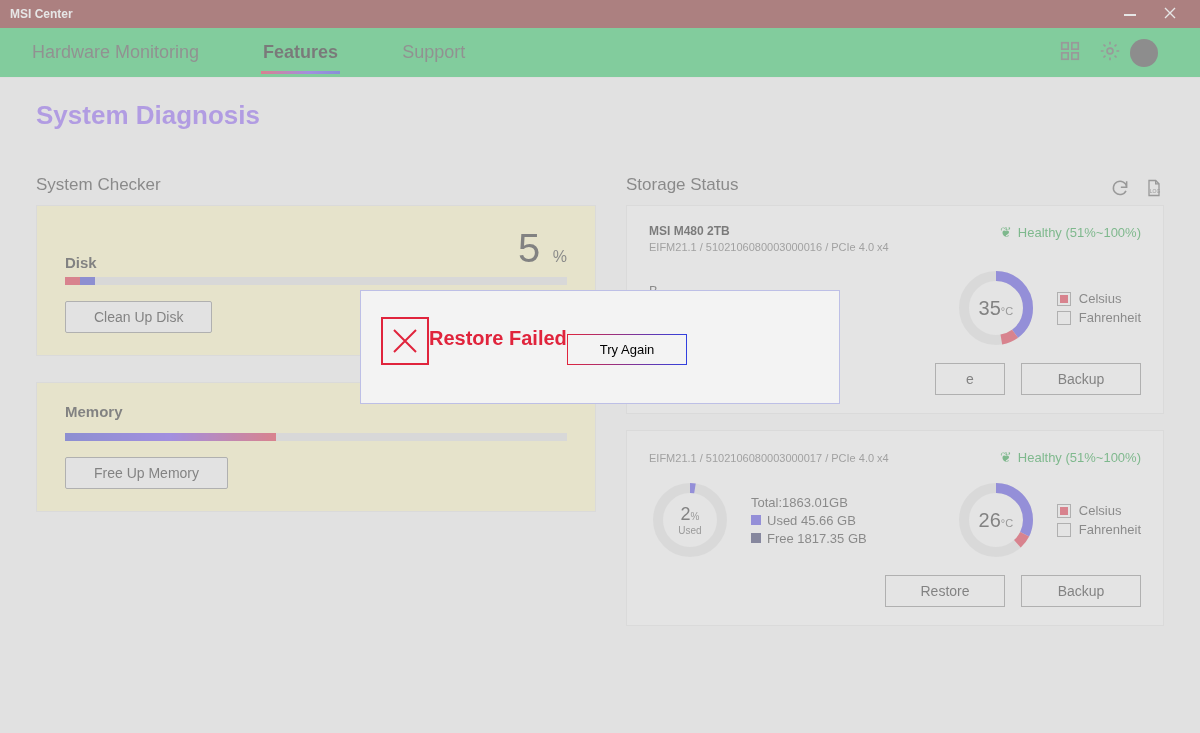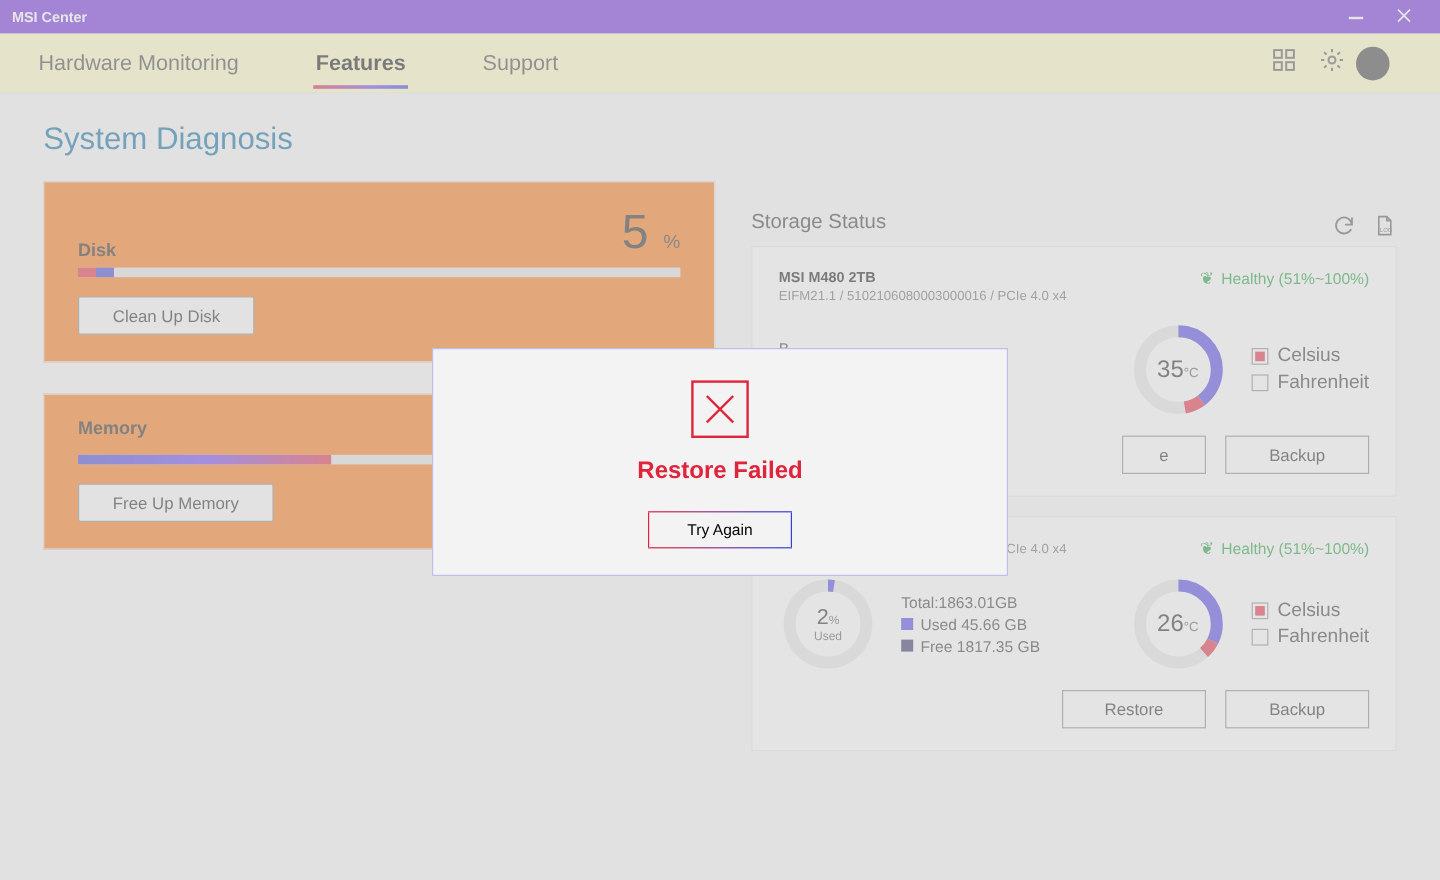--- a/index.html
+++ b/index.html
@@ -1,40 +1,40 @@
 <!DOCTYPE html>
 <html><head>
 <meta charset="utf-8">
 <style>
   * { box-sizing: border-box; margin: 0; padding: 0; font-family: "Segoe UI", Arial, sans-serif; }
   body { width: 1200px; height: 733px; background: #f3f3f3; overflow: hidden; position: relative; }
-  .titlebar { height: 28px; background: #6d28d9; color: #fff; display: flex; align-items: center; padding: 0 10px; font-size: 12px; font-weight: 600; }
+  .titlebar { height: 28px; background: #7f1d1d; color: #fff; display: flex; align-items: center; padding: 0 10px; font-size: 12px; font-weight: 600; }
   .titlebar .spacer { flex: 1; }
   .titlebar .winbtn { width: 40px; text-align: center; font-size: 14px; cursor: pointer; }
   .minline { display:inline-block; width:12px; height:2px; background:#fff; vertical-align:middle;}
   .closex svg { width:12px; height:12px; }
 
-  .topnav { height: 50px; display: flex; align-items: center; padding: 0 30px; border-bottom: 1px solid #ededed; background:#fef9c3;}
+  .topnav { height: 50px; display: flex; align-items: center; padding: 0 30px; border-bottom: 1px solid #ededed; background:#22c55e;}
   .topnav .tab { margin-right: 60px; font-size: 18px; color:#444; cursor:pointer; position:relative; padding:10px 2px;}
   .topnav .tab.active { font-weight: 700; color:#111; }
   .topnav .tab.active::after { content:""; position:absolute; left:0; right:0; bottom:-1px; height:3px; background: linear-gradient(90deg,#e02040 0%, #6a3ef0 60%, #3040e0 100%);}
   .topnav .spacer { flex:1; }
   .topnav .navicon { width:40px; text-align:center; color:#555; cursor:pointer;}
   .avatar { width:28px; height:28px; border-radius:50%; background:#3a3a3a;}
 
   .content { padding: 20px 36px; display:flex; }
-  h1.page-title { font-size: 26px; font-weight:400; color:#0369a1; }
+  h1.page-title { font-size: 26px; font-weight:700; color:#8b5cf6; }
   h2.sub { font-size:17px; font-weight:500; color:#333; margin-top:24px; margin-bottom:10px;}
   .left { width: 560px; }
   .right { flex:1; padding-left: 30px; position:relative;}
   .right-head { display:flex; align-items:center;}
   .right-head .rspacer{flex:1;}
   .righticons { display:flex; gap:14px; color:#555;}
 
-  .card { background:#f97316; border:1px solid #e4e4e4; padding:20px 28px 22px 28px; margin-bottom:18px;}
+  .card { background:#fef9c3; border:1px solid #e4e4e4; padding:20px 28px 22px 28px; margin-bottom:18px;}
   .row-label { font-size:15px; font-weight:700; color:#222; display:inline-block;}
   .bignum { font-size:40px; font-weight:400; color:#222; }
   .pct { font-size:16px; color:#333; margin-left:8px;}
   .bar { height:8px; background:#e1e1e1; position:relative; margin-top:6px;}
   .bar .fill-red { position:absolute; left:0; top:0; bottom:0; width:3%; background:#e0243c;}
   .bar .fill-blue { position:absolute; left:3%; top:0; bottom:0; width:3%; background:#3a3ed0;}
   .mem-bar .grad { position:absolute; left:0; top:0; bottom:0; width:100%; background:linear-gradient(90deg,#3a3ed0 0%, #6a3ef0 50%, #e0243c 100%);}
   .actions { display:flex; gap:14px; margin-top:16px; justify-content:flex-start;}
   .btn { border:1px solid #888; background:#f5f5f5; padding:7px 28px; font-size:14px; cursor:pointer; border-radius:2px; color:#222;}
   .disk-row { display:flex; align-items:flex-end; justify-content:space-between;}
@@ -51,30 +51,30 @@
   .donut-center { position:absolute; inset:0; display:flex; flex-direction:column; align-items:center; justify-content:center;}
   .donut-center .val { font-size:18px; font-weight:400; color:#222;}
   .donut-center .unit { font-size:10px; color:#555;}
   .temp-center .val { font-size:20px;}
   .temp-center .unit { font-size:11px;}
   .legend { font-size:13px; color:#333;}
   .legend div { margin:3px 0; display:flex; align-items:center; gap:6px;}
   .sq { width:10px; height:10px; display:inline-block;}
   .sq.blue { background:#4a3ee0;}
   .sq.dark { background:#2a2e60;}
-  .units { font-size:16px; color:#333;}
+  .units { font-size:13px; color:#333;}
   .units label { display:flex; align-items:center; gap:8px; margin:4px 0; cursor:pointer;}
   .chk { width:14px; height:14px; border:1px solid #888; display:inline-flex; align-items:center; justify-content:center;}
   .chk.on::after { content:""; width:8px; height:8px; background:#e0243c;}
   .sc-actions { display:flex; gap:16px; margin-top:14px; justify-content:flex-end;}
   .btn2 { border:1px solid #888; background:#fafafa; padding:7px 0; width:120px; font-size:14px; cursor:pointer; text-align:center; color:#222;}
 
   
   .overlay { position:absolute; inset:0; background: rgba(210,210,210,0.55); display:flex; align-items:flex-start; justify-content:center; padding-top:290px;}
-  .modal { width:480px; background:#f3f3f3; border:1px solid #bdbfe6; border-top:1px solid #bdbfe6; display:flex; flex-direction:column; align-items:center; padding:26px 20px 22px 20px; position:relative;}
+  .modal { width:480px; background:#f3f3f3; border:1px solid #bdbfe6; border-top:1px solid #bdbfe6; display:flex; align-items:center; padding:26px 20px 22px 20px; position:relative;}
   .modal .xbox { width:48px; height:48px; border:2px solid #e0243c; display:flex; align-items:center; justify-content:center; margin-bottom:16px;}
   .modal .xbox svg { width:30px; height:30px;}
   .modal h3 { color:#e0243c; font-size:20px; font-weight:700; margin-bottom:22px;}
   .modal .try { border:1px solid #888; border-image: linear-gradient(90deg,#e0243c,#3040e0) 1; background:#f3f3f3; padding:7px 32px; font-size:13px; cursor:pointer;}
 
   .left .card + .card { margin-top: 26px; }
 </style>
 </head>
 <body>
 
@@ -113,20 +113,21 @@
     </div>
 </div>
 
 <div style="padding: 22px 36px 0 36px;">
   <h1 class="page-title">System Diagnosis</h1>
 </div>
 
 <div class="content">
 
   <div class="left">
+    <h2 class="sub">System Checker</h2>
 
     <div class="card">
       <div class="disk-row">
         <span class="row-label">Disk</span>
         <span>
           <span class="bignum">5</span>
           <span class="pct">%</span>
         </span>
       </div>
       <div class="bar">

